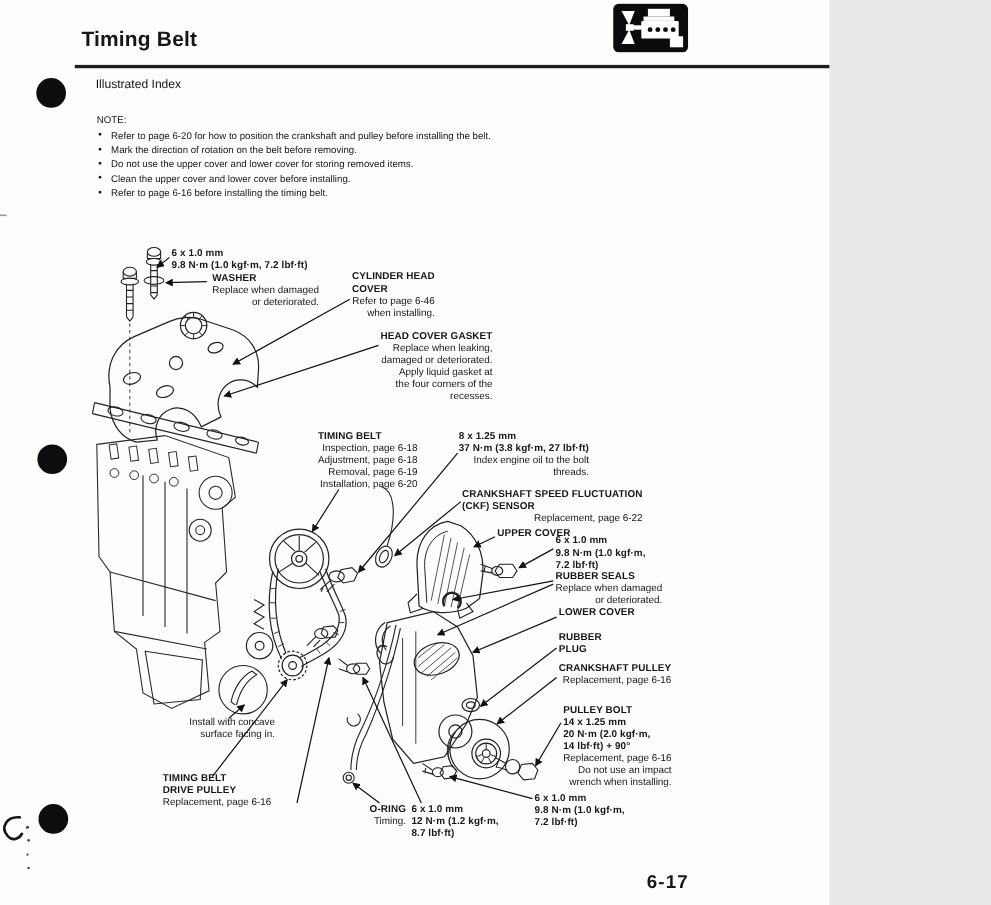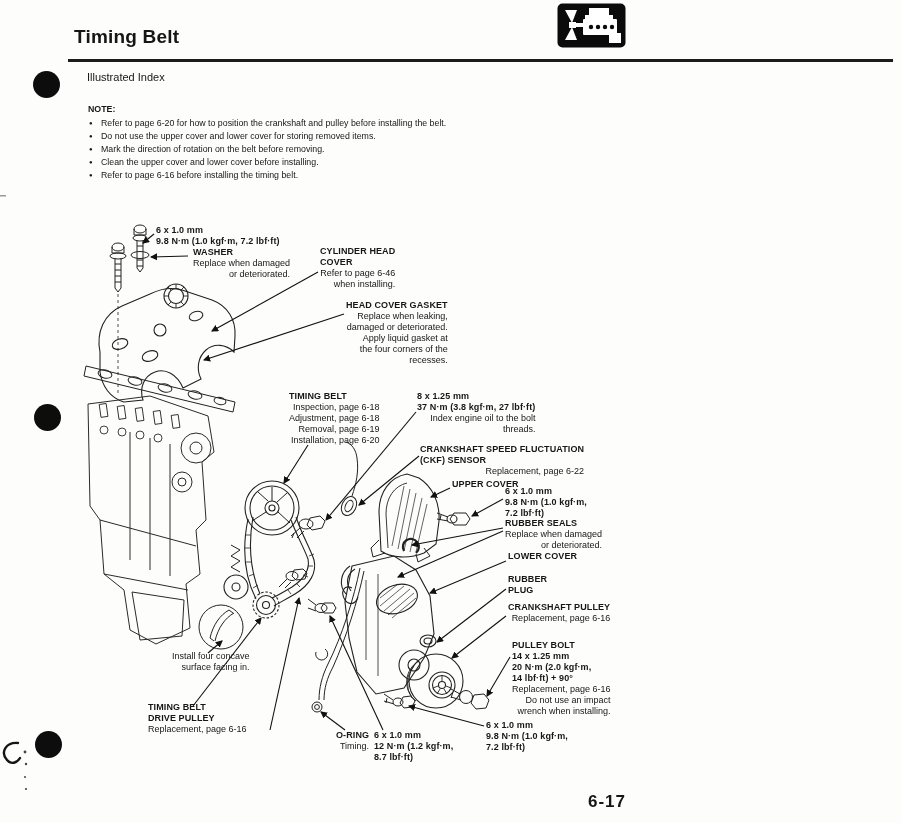--- a/index.html
+++ b/index.html
@@ -1,24 +1,24 @@
 <!DOCTYPE html>
 <html><head>
 <meta charset="utf-8">
 <style>
   html,body{margin:0;padding:0;background:#e8e8e8;}
-  .page{position:relative;width:901px;height:823px;background:#fdfdfc;overflow:hidden;
+  .page{position:relative;width:754px;height:823px;background:#fdfdfc;overflow:hidden;
         font-family:"Liberation Sans",sans-serif;color:#161616;}
   .art{position:absolute;left:0;top:0;width:901px;height:823px;pointer-events:none;}
   .page-title{position:absolute;left:74px;top:26px;margin:0;font-size:19px;font-weight:bold;letter-spacing:.2px;}
   .header-rule{position:absolute;left:68px;top:59px;width:825px;height:3px;background:#1c1c1c;}
   .section-title{position:absolute;left:87px;top:71px;margin:0;font-size:11px;font-weight:normal;}
   .hdr-icon{position:absolute;left:557px;top:3px;width:69px;height:45px;}
   .note{position:absolute;left:88px;top:103px;font-size:8.8px;line-height:13px;}
-  .note .nl{font-weight:bold;}
+  .note .nl{font-weight:normal;}
   .note ul{margin:1px 0 0 0;padding:0;list-style:none;}
   .note li{position:relative;padding-left:13px;}
   .note li::before{content:"●";position:absolute;left:1px;top:0;font-size:6px;}
   .co{position:absolute;font-size:9px;line-height:11px;white-space:pre-line;z-index:3;}
   .co .t{display:block;font-weight:bold;letter-spacing:.1px;}
   .co .b{display:block;text-align:right;}
   .pageno{position:absolute;left:588px;top:792px;font-size:17px;font-weight:bold;letter-spacing:1px;}
   .hole{position:absolute;width:27px;height:27px;border-radius:50%;background:#0d0d0d;}
   .h1{left:33px;top:71px;} .h2{left:34px;top:404px;} .h3{left:35px;top:731px;}
 </style>
@@ -232,22 +232,22 @@
           <circle cx="55" cy="24" r="2.2"></circle>
       </g>
     </svg>
   </div>
   <h2 class="section-title">Illustrated Index</h2>
 
   <div class="note">
     <div class="nl">NOTE:</div>
     <ul>
       <li>Refer to page 6-20 for how to position the crankshaft and pulley before installing the belt.</li>
+      <li>Mark the direction of rotation on the belt before removing.</li>
       <li>Do not use the upper cover and lower cover for storing removed items.</li>
-      <li>Mark the direction of rotation on the belt before removing.</li>
       <li>Clean the upper cover and lower cover before installing.</li>
       <li>Refer to page 6-16 before installing the timing belt.</li>
     </ul>
   </div>
 
   <div class="co" style="left:156px;top:225px"><span class="t">6 x 1.0 mm
 9.8 N·m (1.0 kgf·m, 7.2 lbf·ft)</span><span class="b"></span></div>
   <div class="co" style="left:193px;top:247px"><span class="t">WASHER</span><span class="b">Replace when damaged
 or deteriorated.</span></div>
   <div class="co" style="left:320px;top:246px"><span class="t">CYLINDER HEAD
@@ -276,21 +276,21 @@
   <div class="co" style="left:508px;top:551px"><span class="t">LOWER COVER</span><span class="b"></span></div>
   <div class="co" style="left:508px;top:574px"><span class="t">RUBBER
 PLUG</span><span class="b"></span></div>
   <div class="co" style="left:508px;top:602px"><span class="t">CRANKSHAFT PULLEY</span><span class="b">Replacement, page 6-16</span></div>
   <div class="co" style="left:512px;top:640px"><span class="t">PULLEY BOLT
 14 x 1.25 mm
 20 N·m (2.0 kgf·m,
 14 lbf·ft) + 90°</span><span class="b">Replacement, page 6-16
 Do not use an impact
 wrench when installing.</span></div>
-  <div class="co" style="left:172px;top:651px"><span class="t"></span><span class="b">Install four concave
+  <div class="co" style="left:172px;top:651px"><span class="t"></span><span class="b">Install with concave
 surface facing in.</span></div>
   <div class="co" style="left:148px;top:702px"><span class="t">TIMING BELT
 DRIVE PULLEY</span><span class="b">Replacement, page 6-16</span></div>
   <div class="co" style="left:336px;top:730px"><span class="t">O-RING</span><span class="b">Timing.</span></div>
   <div class="co" style="left:374px;top:730px"><span class="t">6 x 1.0 mm
 12 N·m (1.2 kgf·m,
 8.7 lbf·ft)</span><span class="b"></span></div>
   <div class="co" style="left:486px;top:720px"><span class="t">6 x 1.0 mm
 9.8 N·m (1.0 kgf·m,
 7.2 lbf·ft)</span><span class="b"></span></div>

